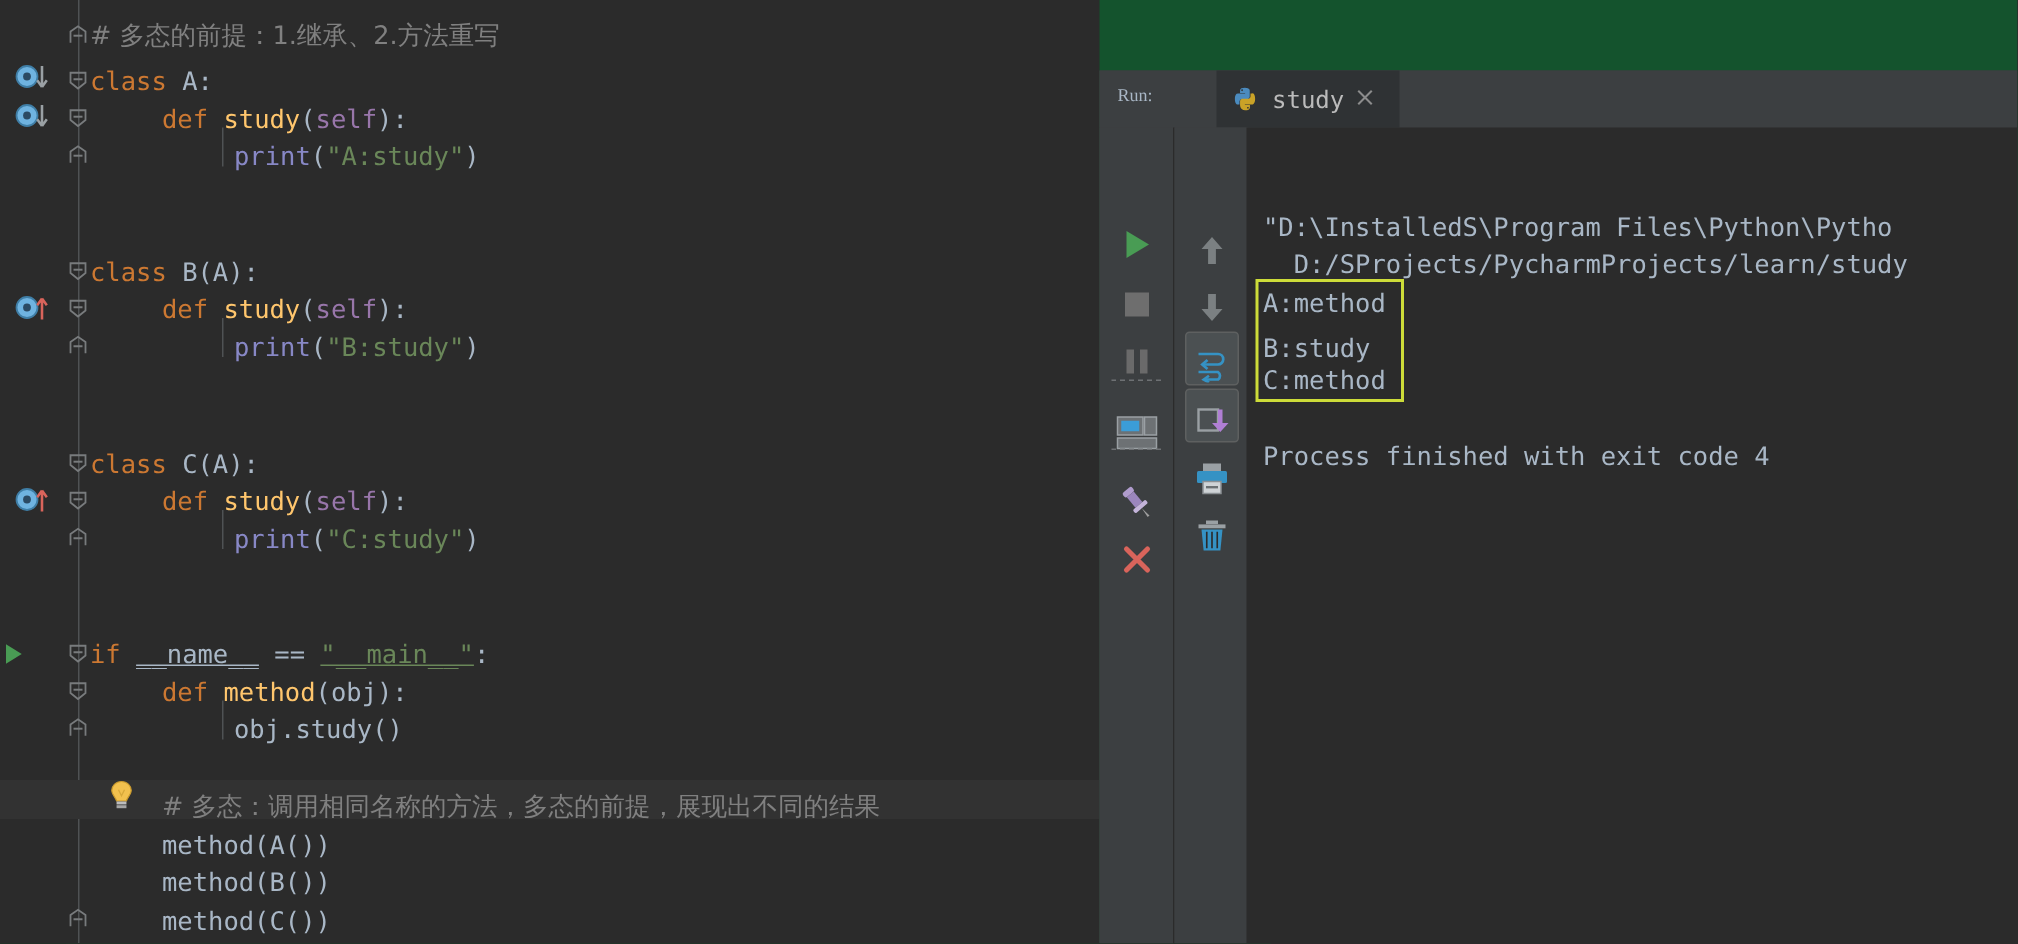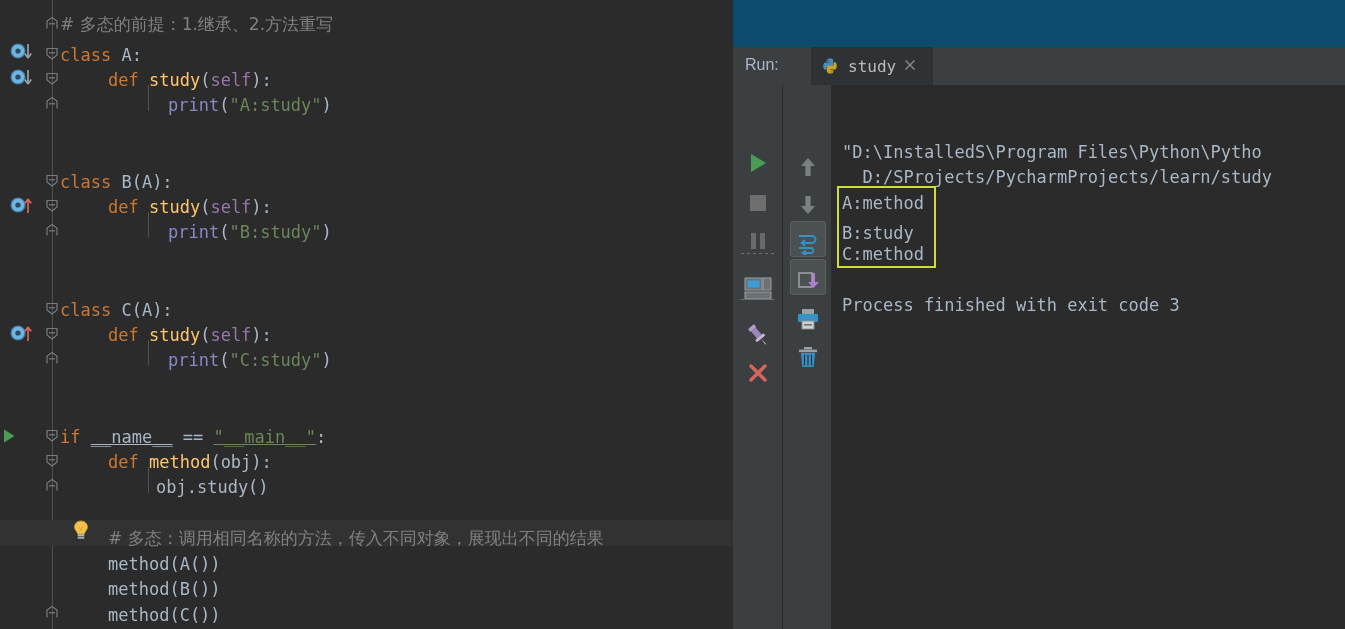--- a/index.html
+++ b/index.html
@@ -5,21 +5,21 @@
   html, body {
     margin: 0; padding: 0;
     background: #2b2b2b;
     width: 1345px; height: 629px;
     overflow: hidden;
   }
   body {
     font-family: "DejaVu Sans Mono", "Liberation Mono", monospace;
     -webkit-font-smoothing: antialiased;
   }
-  #app { position: relative; width: 1345px; height: 629px; background: #0c4a6e; overflow: hidden; }
+  #app { position: relative; width: 1345px; height: 629px; background: #14532d; overflow: hidden; }
 
   
   .editor {
     position: absolute; left: 0; top: 0; width: 733px; height: 629px;
     background: #2b2b2b; overflow: hidden;
   }
   .gutter-icons { position: absolute; left: 0; top: 0; width: 44px; height: 629px; background: #2b2b2b; }
   .fold-rail {
     position: absolute; left: 52px; top: 0; width: 1px; height: 629px; background: #4f5254;
   }
@@ -30,21 +30,21 @@
     font-size: 17px; letter-spacing: 0px; white-space: pre;
     color: #a9b7c6;
   }
   .hl-line {
     position: absolute; left: 0; width: 733px; height: 25.5px; background: #323232;
   }
   
   .kw   { color: #cc7832; }
   .fn   { color: #ffc66d; }
   .slf  { color: #9876aa; margin-top: 22px; }
-  .bi   { color: #8888c6; margin-left: 12px; }
+  .bi   { color: #8888c6; }
   .str  { color: #6a8759; }
   .pl   { color: #a9b7c6; }
   .cmt  { color: #808080; font-family: "DejaVu Sans", "Liberation Sans", sans-serif; }
   .undl { text-decoration: underline; }
 
   
   .fold {
     position: absolute; left: 44px; width: 16px; height: 16px;
   }
   .fold svg { display: block; }
@@ -64,22 +64,22 @@
   
   .runwin {
     position: absolute; left: 733px; top: 47px; width: 612px; height: 582px;
     background: #3c3f41;
   }
   .run-header {
     position: absolute; left: 0; top: 0; width: 612px; height: 38px;
     background: #3c3f41;
   }
   .run-label {
-    position: absolute; left: 12px; top: 9px; font-size: 16px; color: #a9b7c6;
-    font-family: Liberation Sans, sans-serif;
+    position: absolute; left: 12px; top: 9px; font-size: 12px; color: #a9b7c6;
+    font-family: Liberation Serif, serif;
   }
   .run-tab {
     position: absolute; left: 78px; top: 0px; height: 38px; width: 112px;
     background: #2f3234; display: flex; align-items: center; padding-left: 10px;
   }
   .py-icon { width: 18px; height: 18px; flex: none; }
   .run-tab-name {
     font-size: 16px; color: #bbbbbb; margin-left: 9px;
     font-family: "DejaVu Sans Mono", monospace;
   }
@@ -137,21 +137,21 @@
         <div class="line" style="top: 93px; left: 156px;"><span class="bi">print</span><span class="pl">(</span><span class="str">"A:study"</span><span class="pl">)</span></div>
         <div class="line" style="top: 170px; left: 60px;"><span class="kw">class</span><span class="pl"> B(A):</span></div>
         <div class="line" style="top: 195px; left: 108px;"><span class="kw">def</span><span class="pl"> </span><span class="fn">study</span><span class="pl">(</span><span class="slf">self</span><span class="pl">):</span></div>
         <div class="line" style="top: 220px; left: 156px;"><span class="bi">print</span><span class="pl">(</span><span class="str">"B:study"</span><span class="pl">)</span></div>
         <div class="line" style="top: 298px; left: 60px;"><span class="kw">class</span><span class="pl"> C(A):</span></div>
         <div class="line" style="top: 323px; left: 108px;"><span class="kw">def</span><span class="pl"> </span><span class="fn">study</span><span class="pl">(</span><span class="slf">self</span><span class="pl">):</span></div>
         <div class="line" style="top: 348px; left: 156px;"><span class="bi">print</span><span class="pl">(</span><span class="str">"C:study"</span><span class="pl">)</span></div>
         <div class="line" style="top: 425px; left: 60px;"><span class="kw">if</span><span class="pl"> </span><span class="pl undl">__name__</span><span class="pl"> == </span><span class="str undl">"__main__"</span><span class="pl">:</span></div>
         <div class="line" style="top: 450px; left: 108px;"><span class="kw">def</span><span class="pl"> </span><span class="fn">method</span><span class="pl">(obj):</span></div>
         <div class="line" style="top: 475px; left: 156px;"><span class="pl">obj.study()</span></div>
-        <div class="line" style="top: 526px; left: 108px;"><span class="cmt"># 多态：调用相同名称的方法，传入不同对象，展现出不同的结果</span></div>
+        <div class="line" style="top: 526px; left: 108px;"><span class="cmt"># 多态：调用相同名称的方法，多态的前提，展现出不同的结果</span></div>
         <div class="line" style="top: 552px; left: 108px;"><span class="pl">method(A())</span></div>
         <div class="line" style="top: 577px; left: 108px;"><span class="pl">method(B())</span></div>
         <div class="line" style="top: 603px; left: 108px;"><span class="pl">method(C())</span></div>
         <div class="fold" style="top: 16px;">
           <svg width="16" height="16" viewBox="0 0 16 16">
             <path d="M3 12.5 L3 5 L8 1.5 L13 5 L13 12.5" fill="none" stroke="#787b7d" stroke-width="1.2"></path>
             <path d="M5 7.8 L11 7.8" stroke="#787b7d" stroke-width="1.3"></path>
           </svg>
         </div>
         <div class="fold" style="top: 45px;">
@@ -370,19 +370,19 @@
       </svg>
     </div>
 
     <div class="console">
       <div id="console-lines">
           <div class="cline" style="top: 55px;">"D:\InstalledS\Program Files\Python\Pytho</div>
           <div class="cline" style="top: 80px; text-align: center;">  D:/SProjects/PycharmProjects/learn/study</div>
           <div class="cline" style="top: 106px;">A:method</div>
           <div class="cline" style="top: 136px;">B:study</div>
           <div class="cline" style="top: 157px;">C:method</div>
-          <div class="cline" style="top: 208px;">Process finished with exit code 3</div>
+          <div class="cline" style="top: 208px;">Process finished with exit code 4</div>
         </div>
       <div class="annot-box" id="annot-box" style="left: 5px; top: 101px; width: 95px; height: 78px; border-color: rgb(205, 220, 57);"></div>
     </div>
   </div>
 
 </div>
 
 </body></html>

